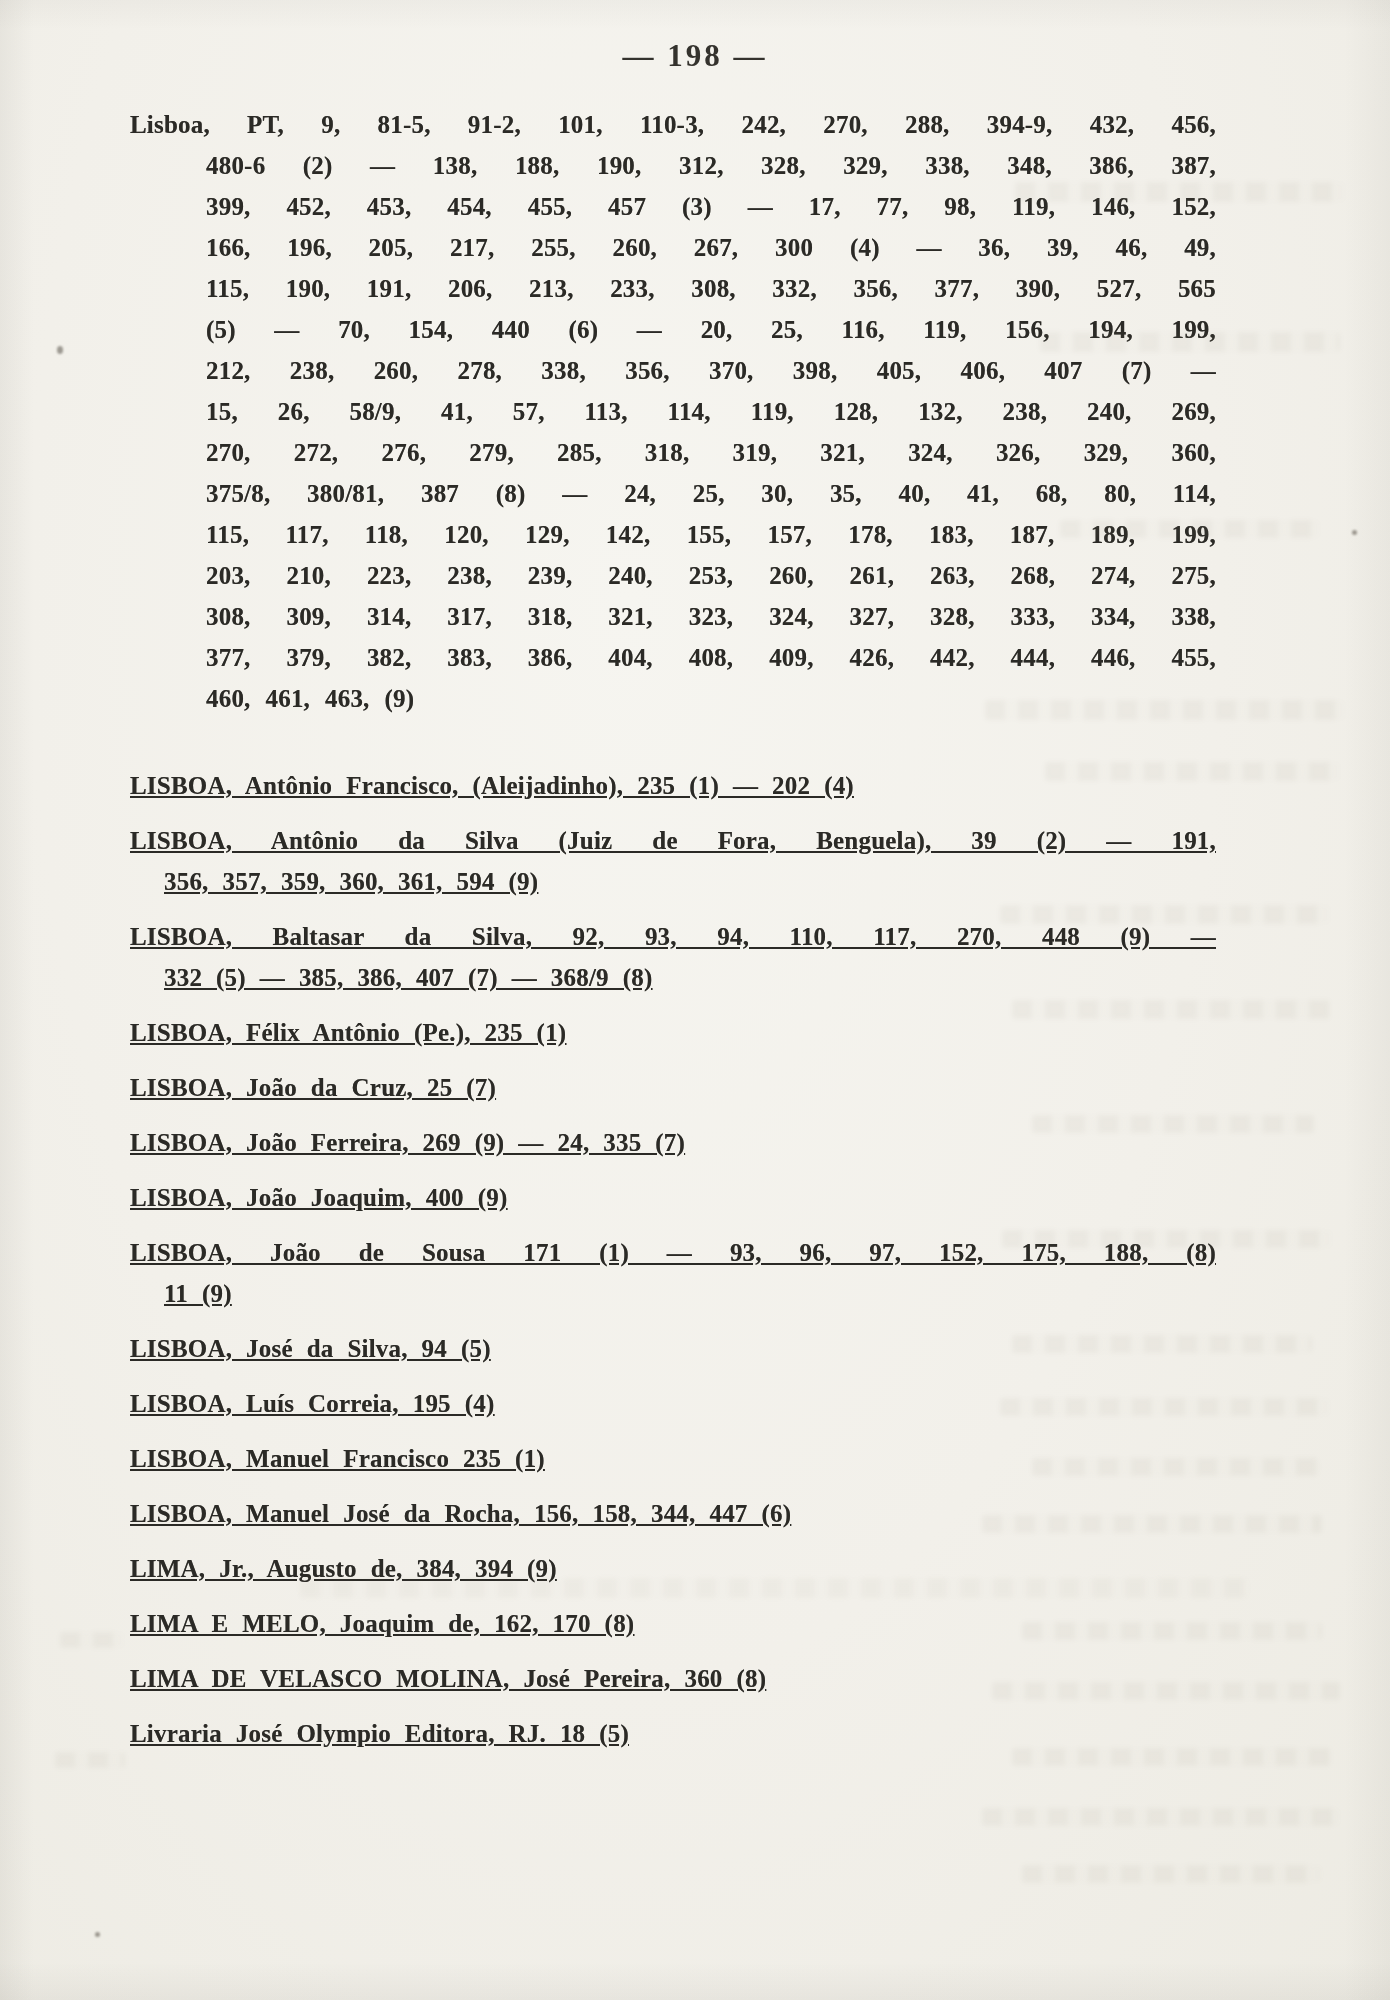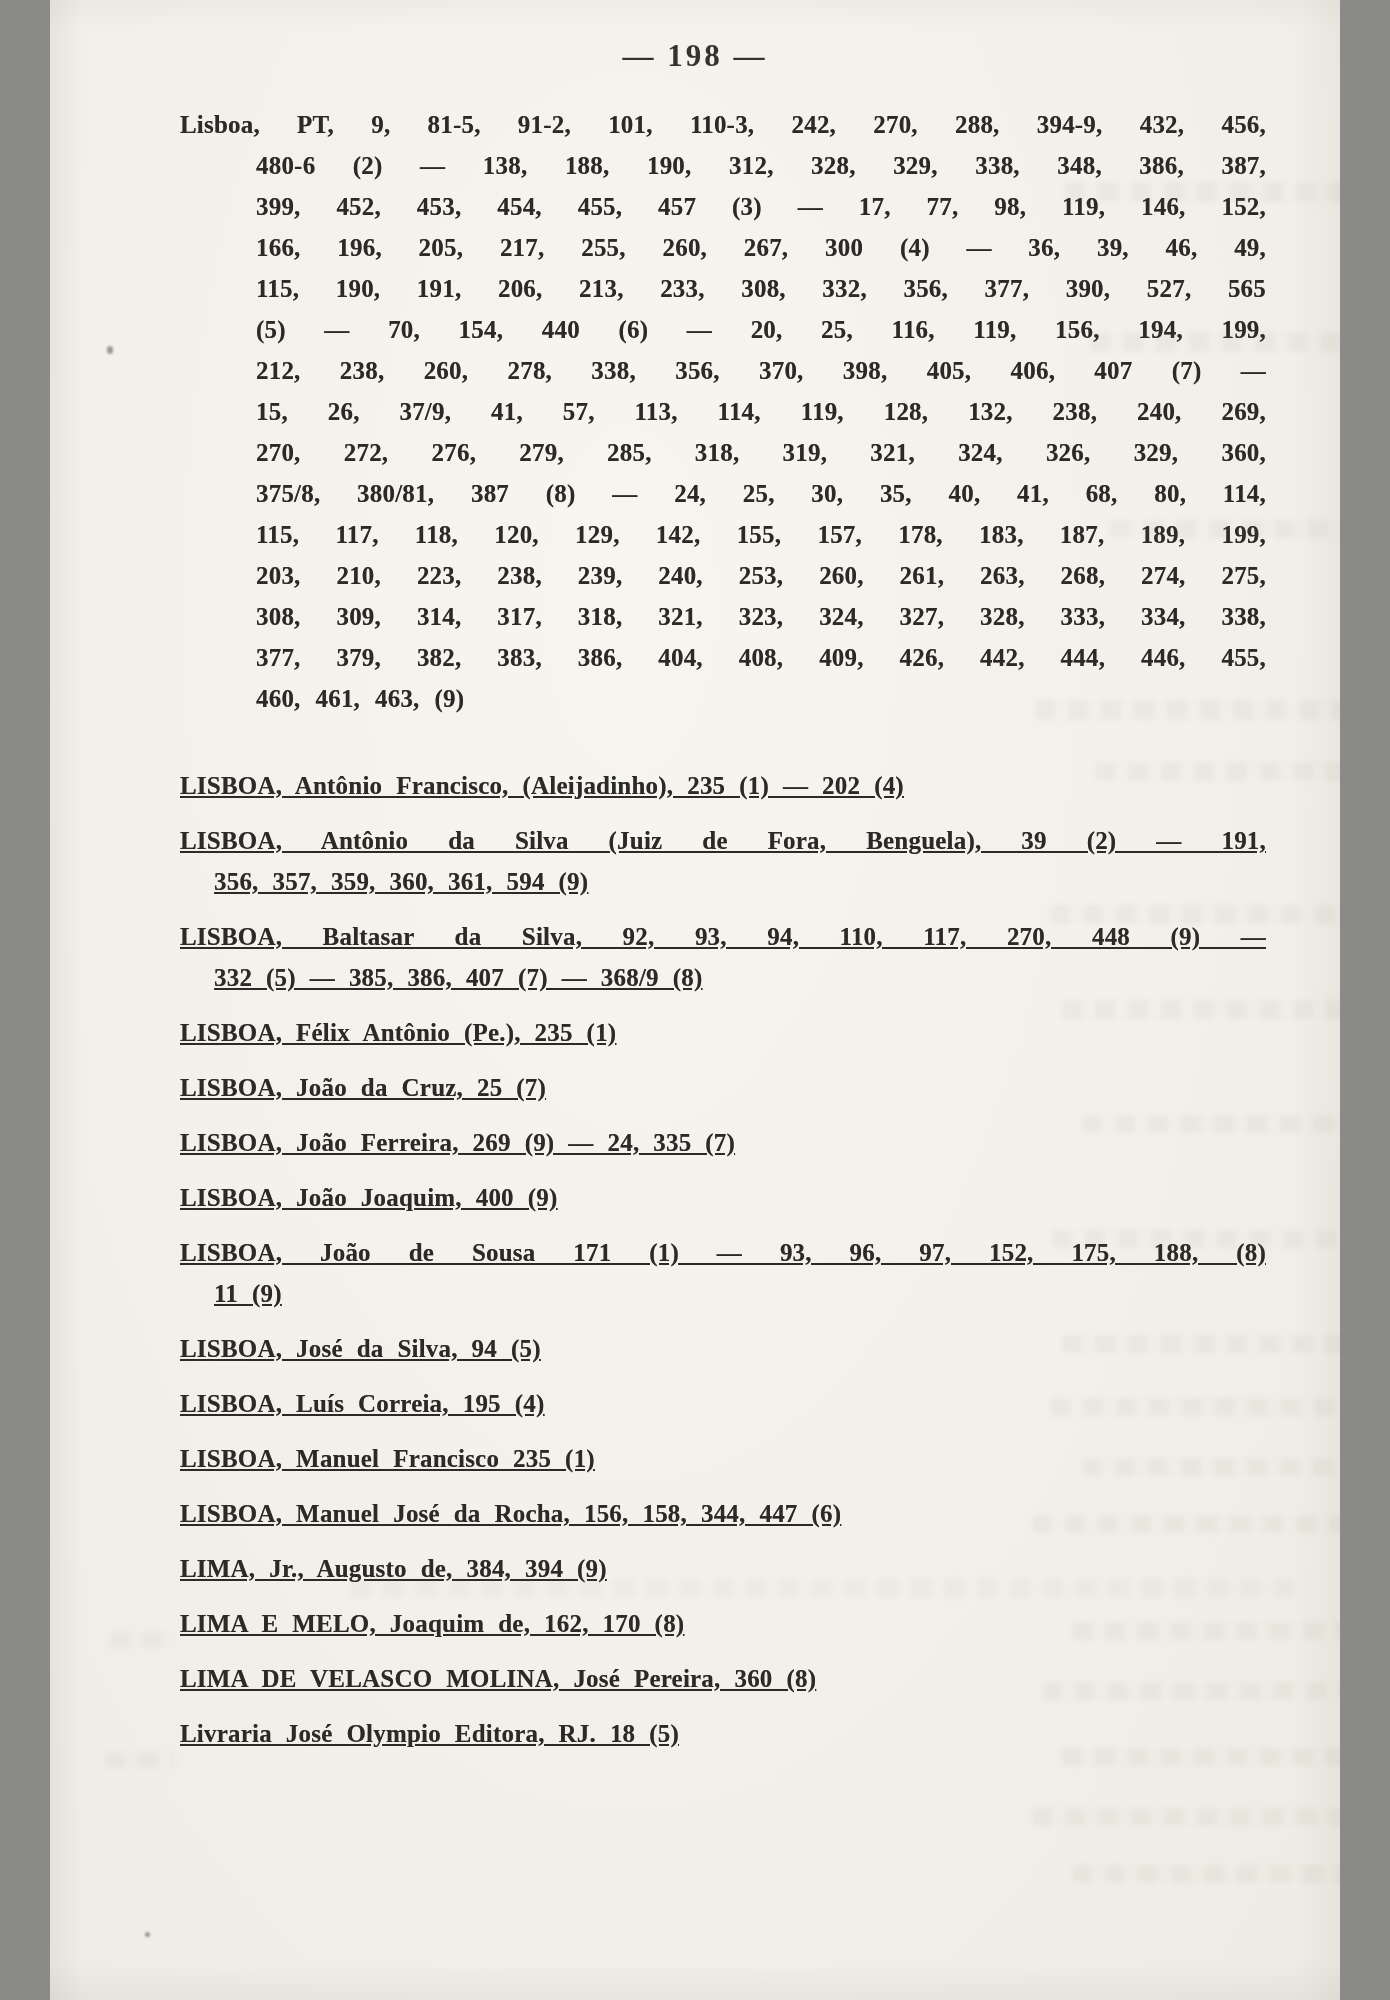--- a/index.html
+++ b/index.html
@@ -1,18 +1,18 @@
 <!DOCTYPE html>
 <html><head>
 <meta charset="utf-8">
 <style>
   html,body{margin:0;padding:0;background:#8a8a88;}
   .page{
     position:relative;
-    width:1290px;height:2000px;
+    width:1390px;height:2000px;
     margin:0 auto;
     background:
       radial-gradient(ellipse at 45% 30%, #f6f5f0 0%, #f2f0ea 55%, #edebe3 100%);
     font-family:"Liberation Serif","DejaVu Serif",serif;
     font-weight:700;
     color:#2b2a26;
     overflow:hidden;
   }
   .page::before{
     content:'';position:absolute;inset:0;pointer-events:none;
@@ -66,21 +66,21 @@
   <div class="content">
 
     <div class="block">
       <div class="bline first">Lisboa, PT, 9, 81-5, 91-2, 101, 110-3, 242, 270, 288, 394-9, 432, 456,</div>
       <div class="bline">480-6 (2) — 138, 188, 190, 312, 328, 329, 338, 348, 386, 387,</div>
       <div class="bline">399, 452, 453, 454, 455, 457 (3) — 17, 77, 98, 119, 146, 152,</div>
       <div class="bline">166, 196, 205, 217, 255, 260, 267, 300 (4) — 36, 39, 46, 49,</div>
       <div class="bline">115, 190, 191, 206, 213, 233, 308, 332, 356, 377, 390, 527, 565</div>
       <div class="bline">(5) — 70, 154, 440 (6) — 20, 25, 116, 119, 156, 194, 199,</div>
       <div class="bline">212, 238, 260, 278, 338, 356, 370, 398, 405, 406, 407 (7) —</div>
-      <div class="bline">15, 26, 37/9, 41, 57, 113, 114, 119, 128, 132, 238, 240, 269,</div>
+      <div class="bline">15, 26, 58/9, 41, 57, 113, 114, 119, 128, 132, 238, 240, 269,</div>
       <div class="bline">270, 272, 276, 279, 285, 318, 319, 321, 324, 326, 329, 360,</div>
       <div class="bline">375/8, 380/81, 387 (8) — 24, 25, 30, 35, 40, 41, 68, 80, 114,</div>
       <div class="bline">115, 117, 118, 120, 129, 142, 155, 157, 178, 183, 187, 189, 199,</div>
       <div class="bline">203, 210, 223, 238, 239, 240, 253, 260, 261, 263, 268, 274, 275,</div>
       <div class="bline">308, 309, 314, 317, 318, 321, 323, 324, 327, 328, 333, 334, 338,</div>
       <div class="bline">377, 379, 382, 383, 386, 404, 408, 409, 426, 442, 444, 446, 455,</div>
       <div class="bline noj">460, 461, 463, (9)</div>
     </div>
 
     <div class="entries">

